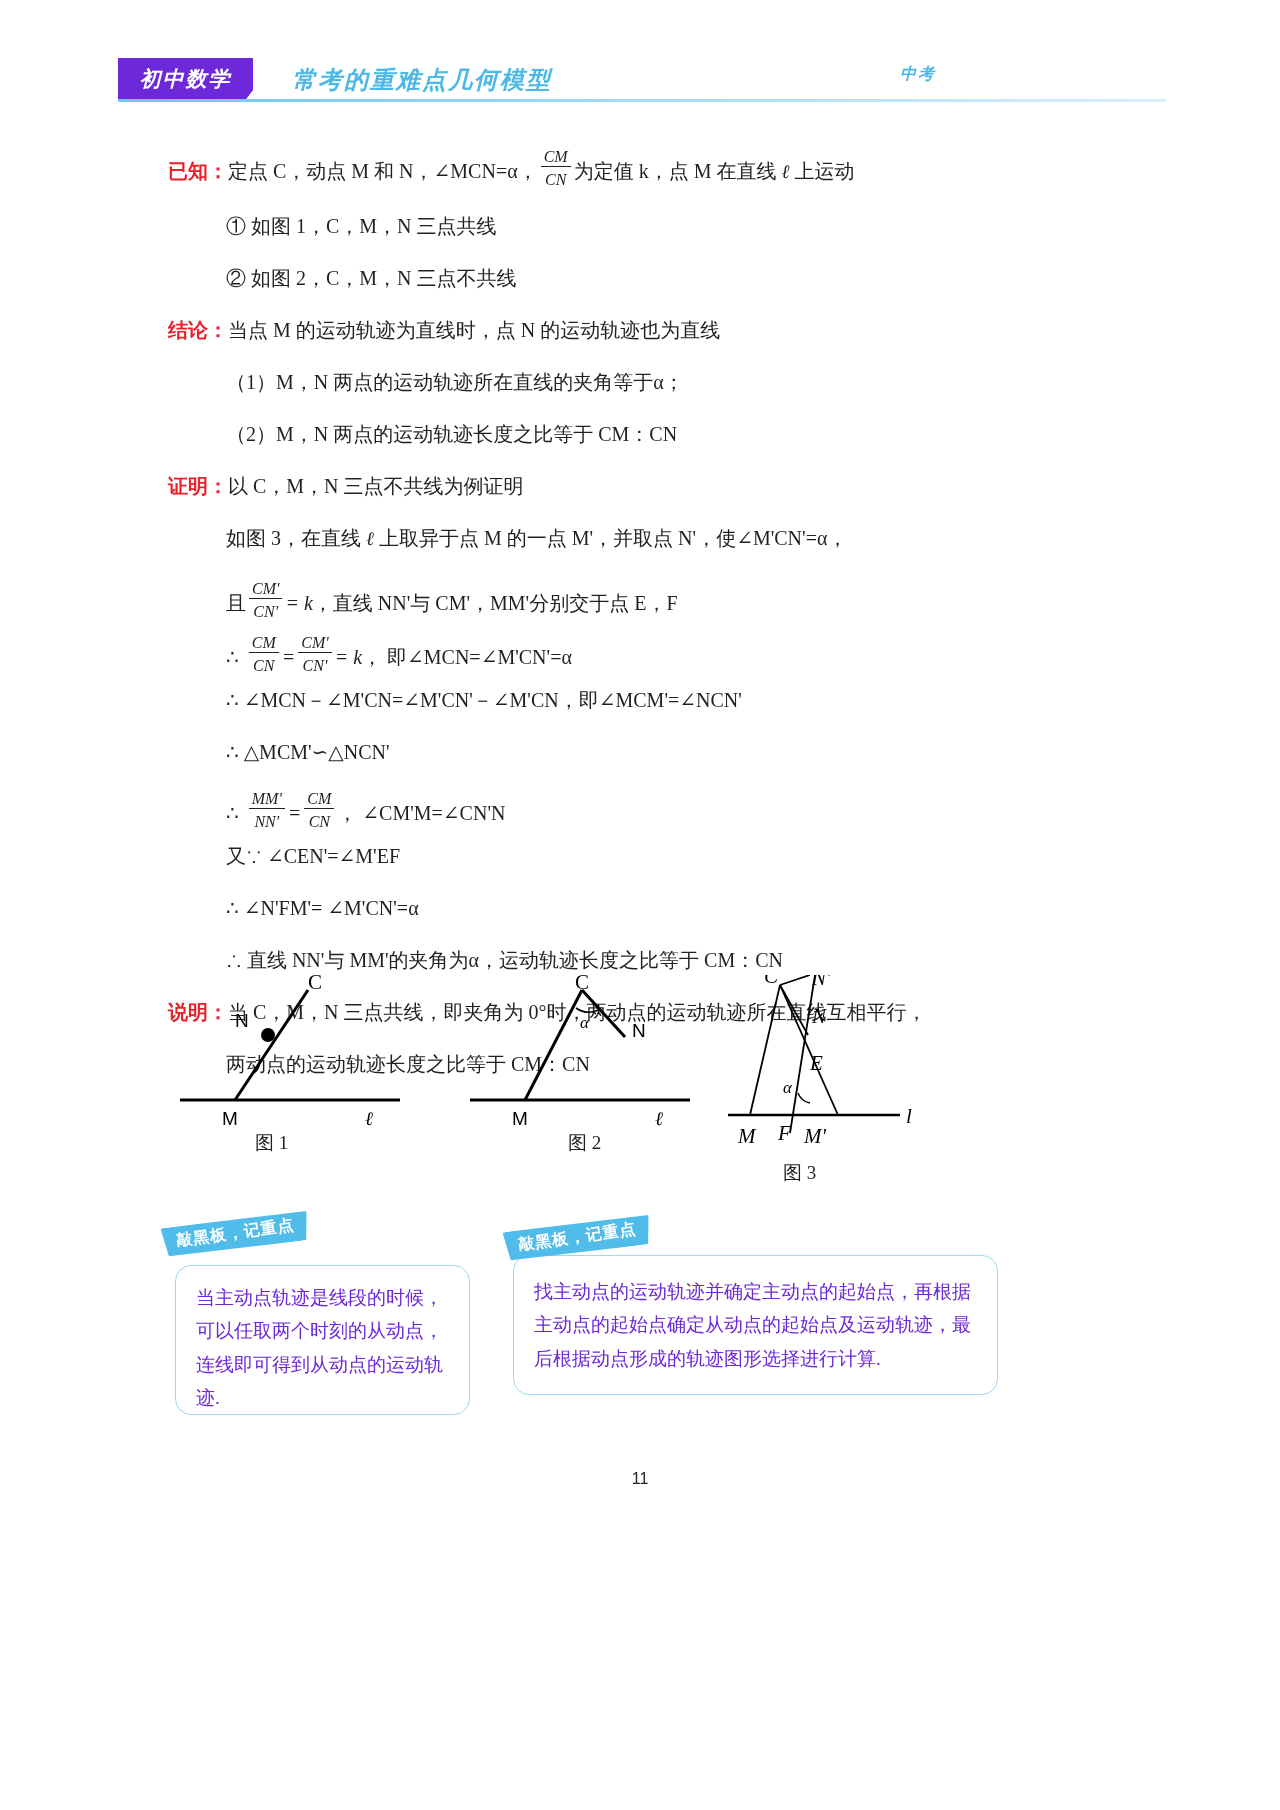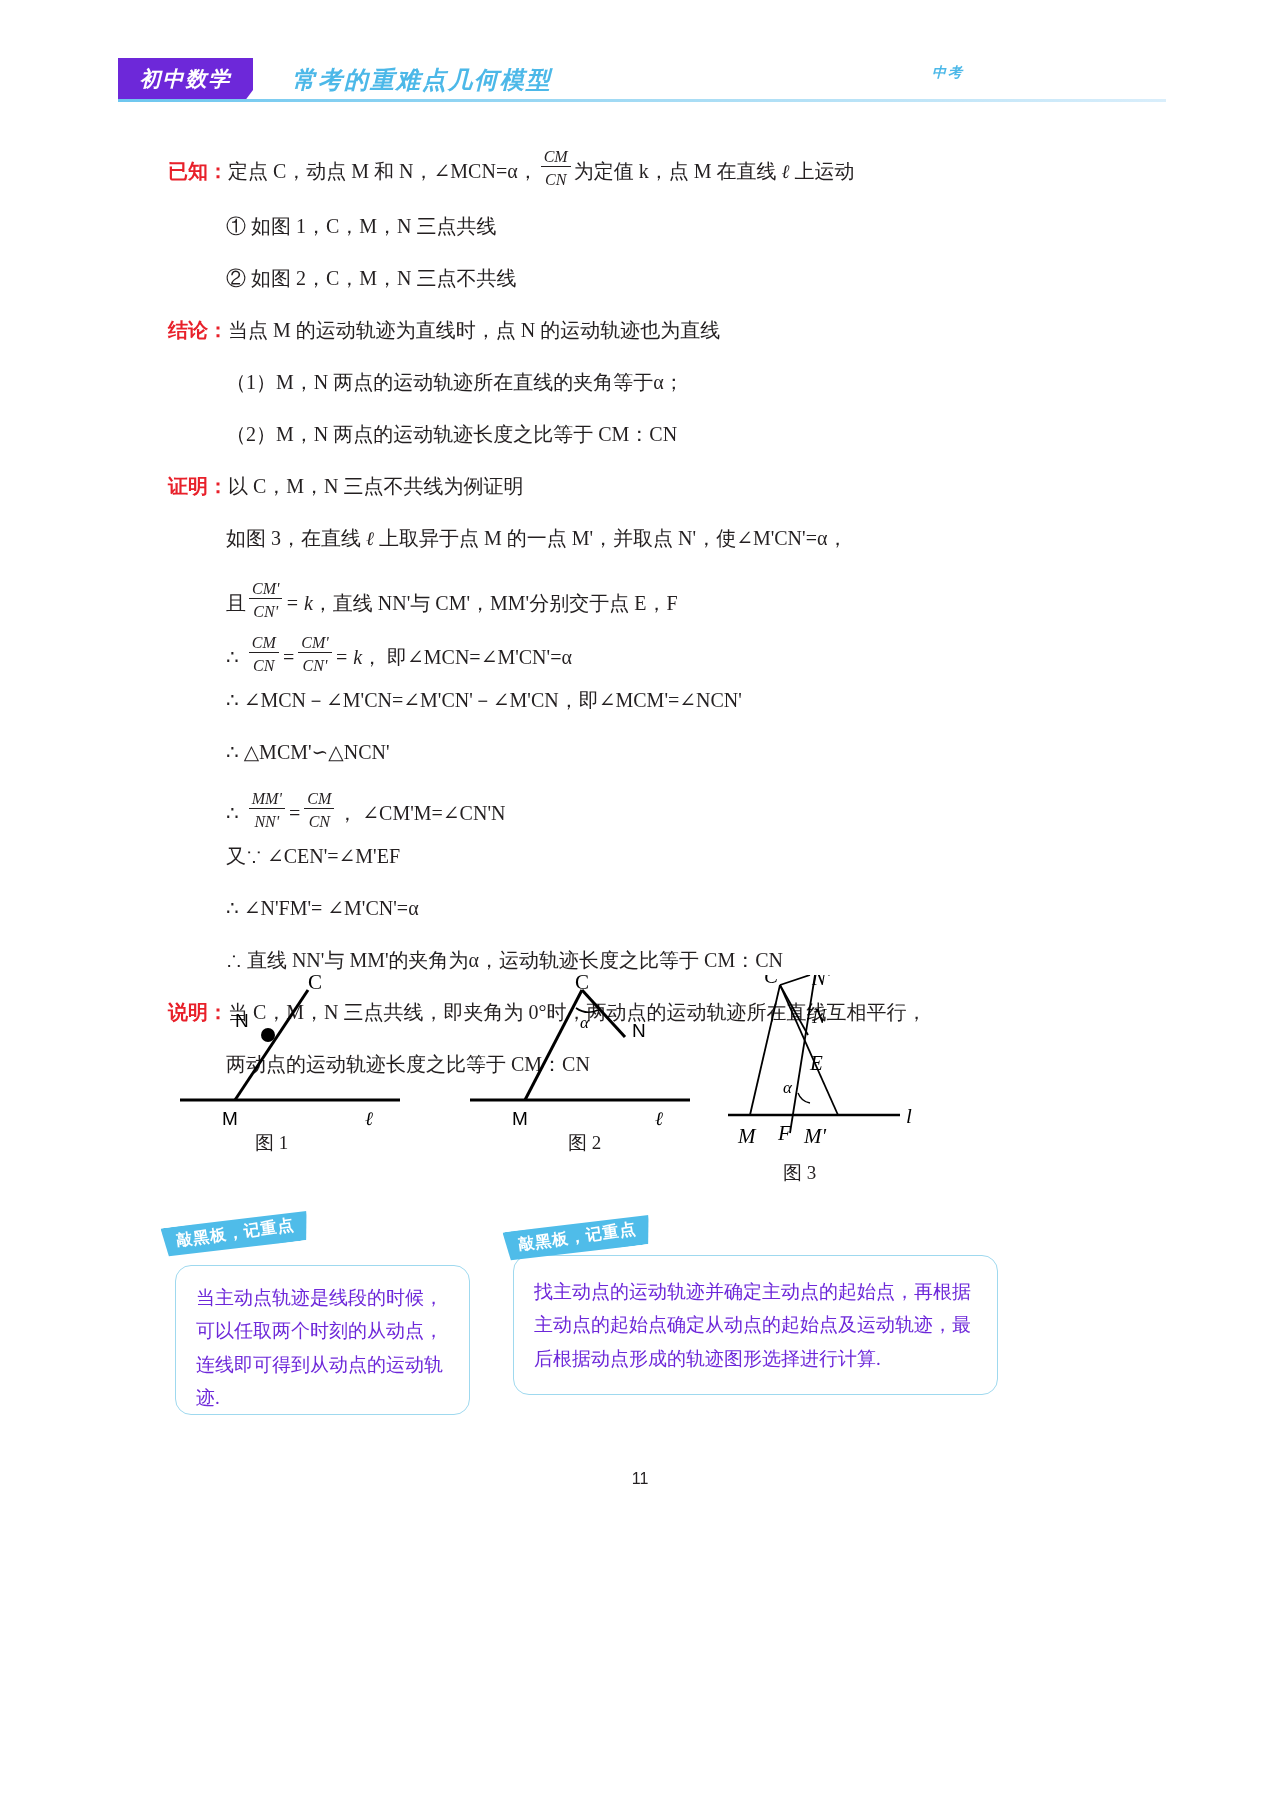--- a/index.html
+++ b/index.html
@@ -50,24 +50,23 @@
     letter-spacing: 2px;
     color: #4cb8e8;
     margin-left: 28px;
   }
   #header-exam {
     position: absolute;
     left: 900px; top: 64px;
     font-family: "Liberation Serif", "DejaVu Serif", serif;
     font-weight: bold;
     font-style: italic;
-    font-size: 14px;
+    font-size: 16px;
     letter-spacing: 2px;
     color: #4cb8e8;
-    margin-left: 32px;
   }
   #header-rule {
     position: absolute;
     left: 118px; top: 99px;
     width: 1048px;
     height: 3px;
     background: linear-gradient(to right, #6ec7ef 0%, #a9ddf5 55%, #d9eefb 100%);
   }
 
   

